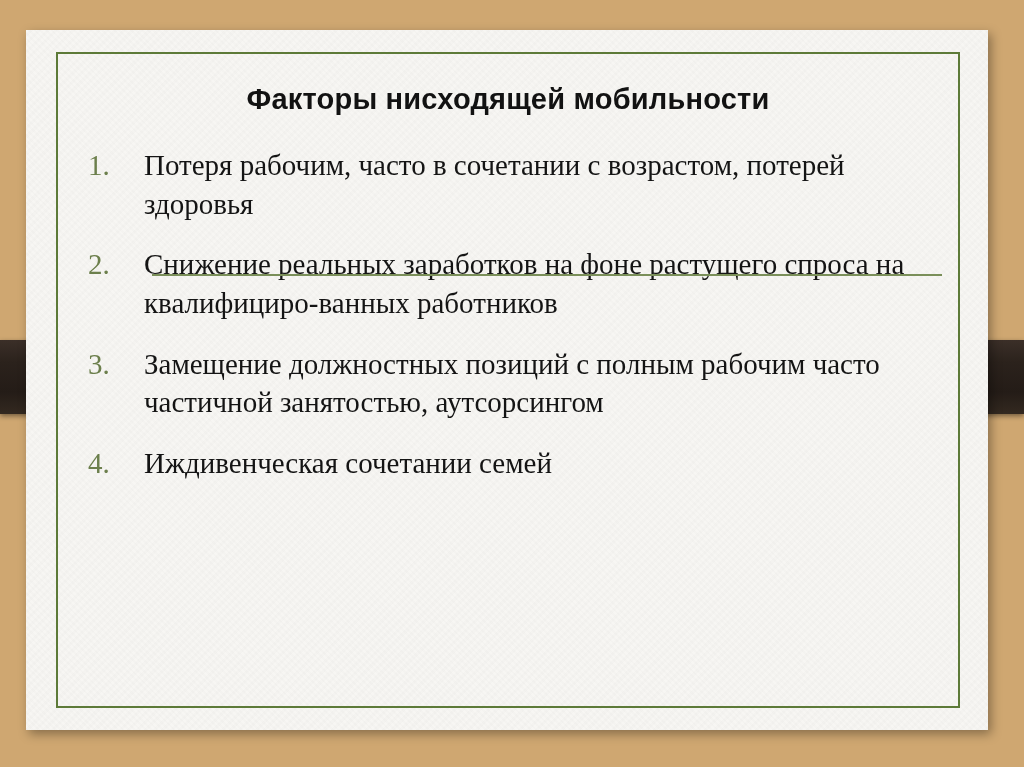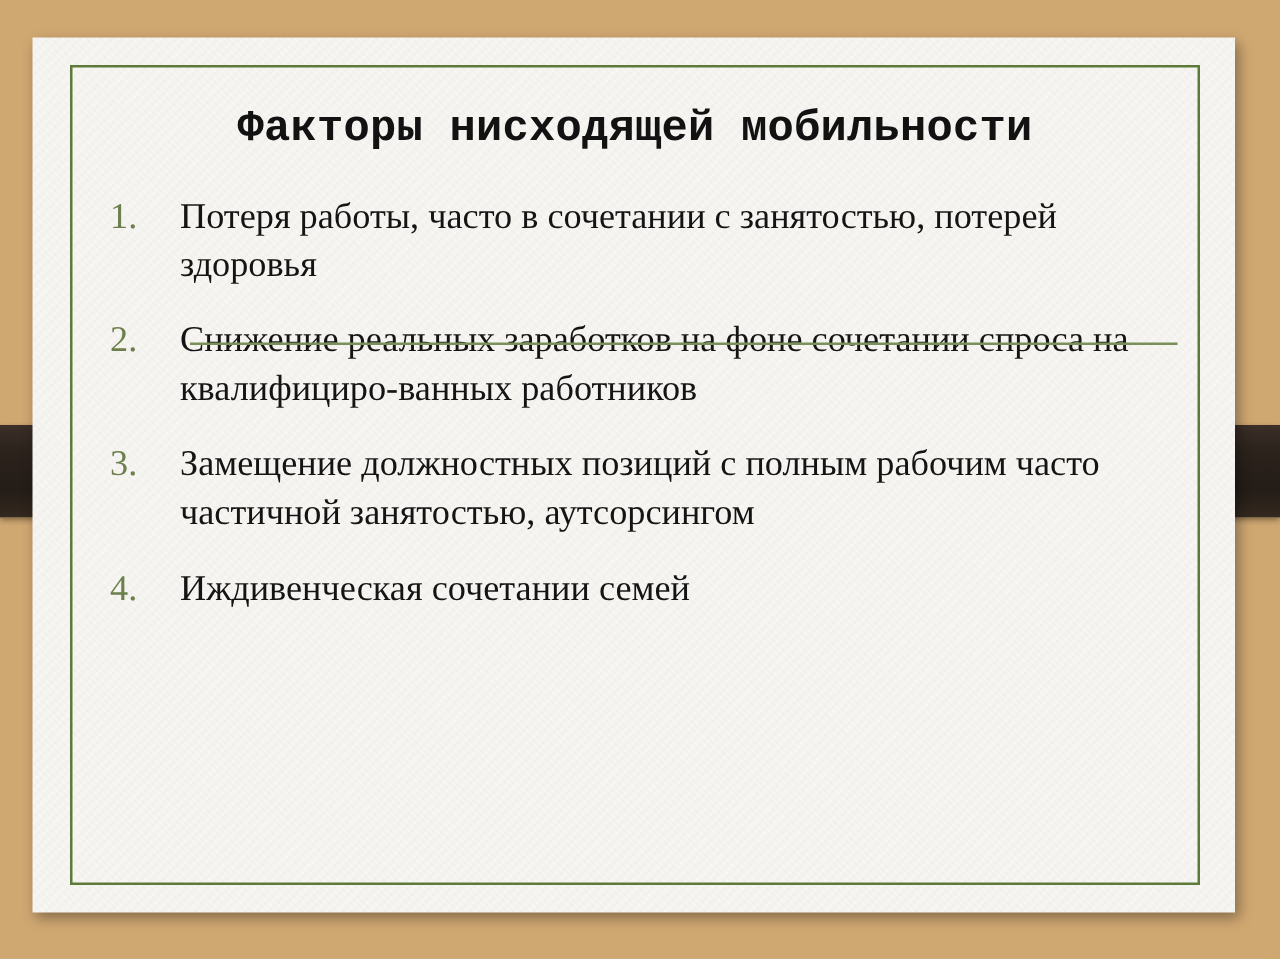--- a/index.html
+++ b/index.html
@@ -83,23 +83,23 @@
     left: 30px;
     top: 22px;
     right: 28px;
     bottom: 22px;
     padding: 0;
     box-sizing: border-box;
   }
 
   .title {
     text-align: center;
-    font-family: Liberation Mono, monospace;
+    font-family: Liberation Sans, sans-serif;
     font-weight: bold;
-    font-size: 35px;
+    font-size: 29px;
     line-height: 1.32;
     color: #121212;
     margin: 28px 88px 0 88px;
     letter-spacing: 0.2px;
   }
 
   ol.factor-list {
     list-style: none;
     margin: 28px 0 0 0;
     padding: 0 40px 0 18px;
@@ -149,25 +149,25 @@
     <div class="paper-texture"></div>
     <div class="border-frame"></div>
 
     <div class="content">
 
       <div class="title">Факторы нисходящей мобильности</div>
 
       <ol class="factor-list">
         <li>
           <span class="num">1.</span>
-          <span class="item-text">Потеря работы, часто в сочетании с занятостью, потерей здоровья</span>
+          <span class="item-text">Потеря рабочим, часто в сочетании с возрастом, потерей здоровья</span>
         </li>
         <li>
           <span class="num">2.</span>
-          <span class="item-text">Снижение реальных заработков на фоне сочетании спроса на квалифициро-ванных работников</span>
+          <span class="item-text">Снижение реальных заработков на фоне растущего спроса на квалифициро-ванных работников</span>
         </li>
         <li>
           <span class="num">3.</span>
           <span class="item-text">Замещение должностных позиций с полным рабочим часто частичной занятостью, аутсорсингом</span>
         </li>
         <li>
           <span class="num">4.</span>
           <span class="item-text">Иждивенческая сочетании семей</span>
         </li>
       </ol>

